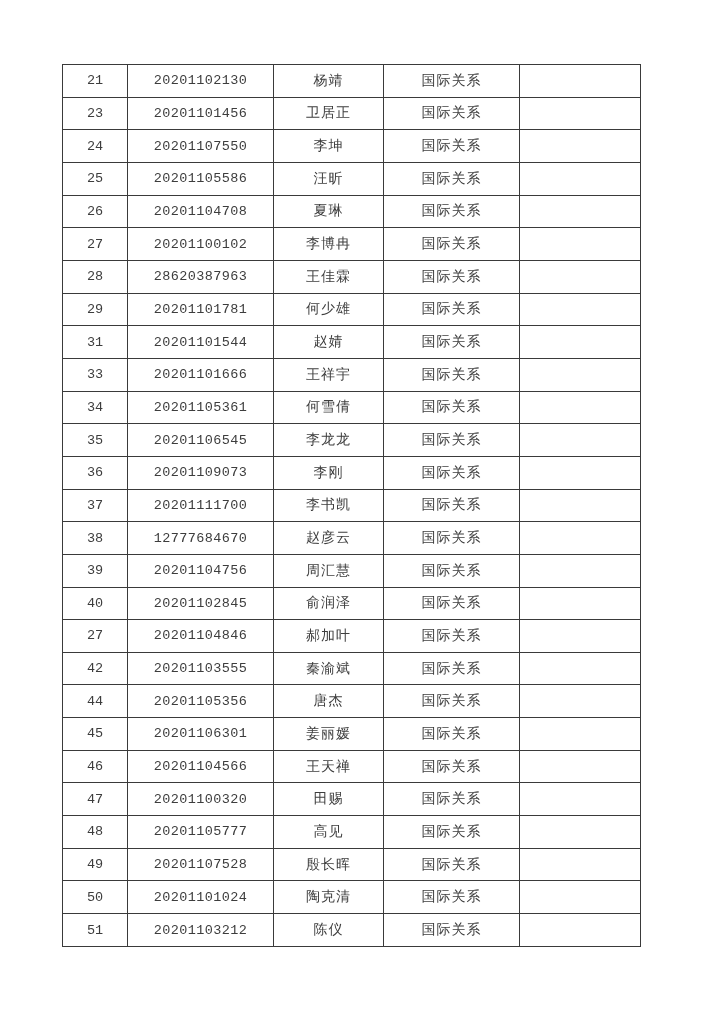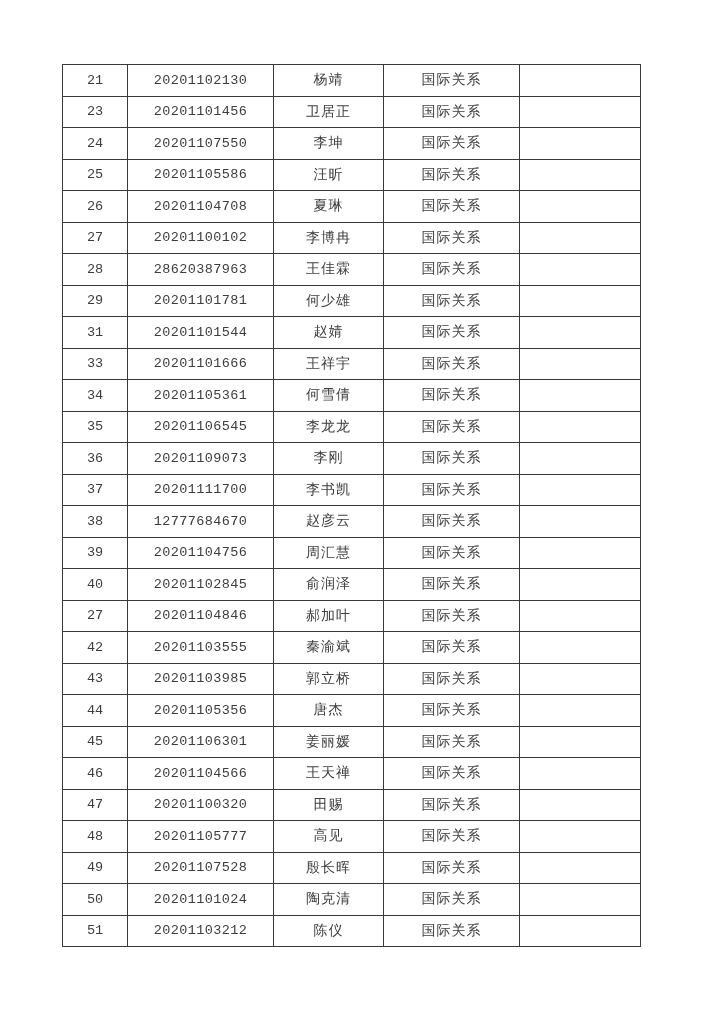--- a/index.html
+++ b/index.html
@@ -190,27 +190,20 @@
           <td data-name="empty-cell"></td>
         </tr>
         <tr data-name="table-row">
           <td data-name="row-number-cell">42</td>
           <td data-name="student-id-cell">20201103555</td>
           <td data-name="student-name-cell">秦渝斌</td>
           <td data-name="major-cell">国际关系</td>
           <td data-name="empty-cell"></td>
         </tr>
         <tr data-name="table-row">
-          <td data-name="row-number-cell">43</td>
-          <td data-name="student-id-cell">20201103985</td>
-          <td data-name="student-name-cell">郭立桥</td>
-          <td data-name="major-cell">国际关系</td>
-          <td data-name="empty-cell"></td>
-        </tr>
-        <tr data-name="table-row">
           <td data-name="row-number-cell">44</td>
           <td data-name="student-id-cell">20201105356</td>
           <td data-name="student-name-cell">唐杰</td>
           <td data-name="major-cell">国际关系</td>
           <td data-name="empty-cell"></td>
         </tr>
         <tr data-name="table-row">
           <td data-name="row-number-cell">45</td>
           <td data-name="student-id-cell">20201106301</td>
           <td data-name="student-name-cell">姜丽媛</td>

